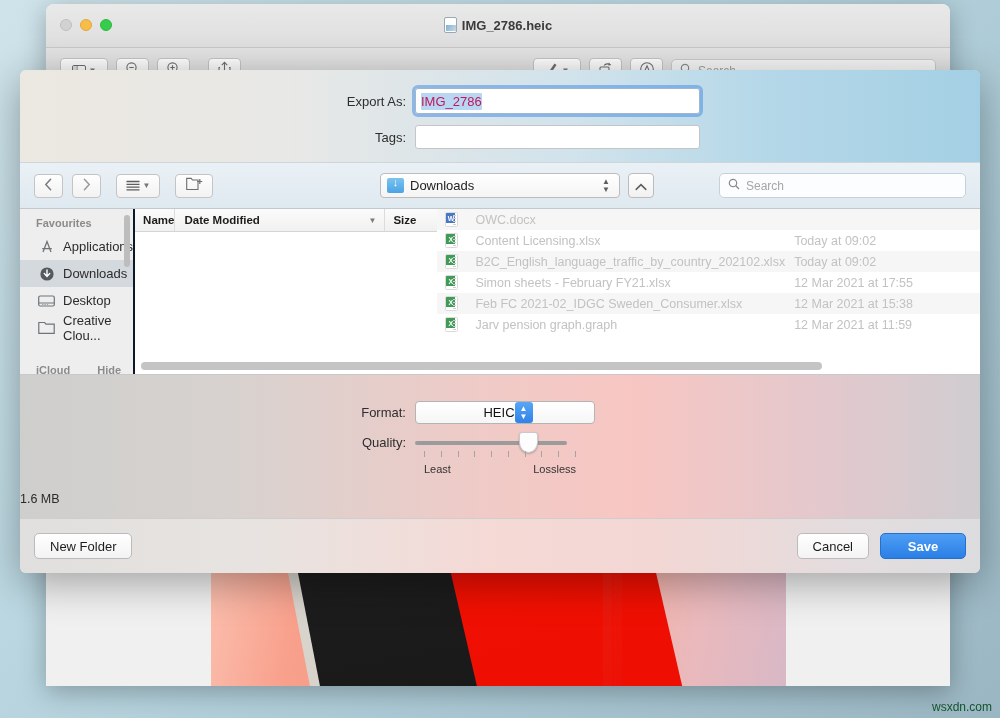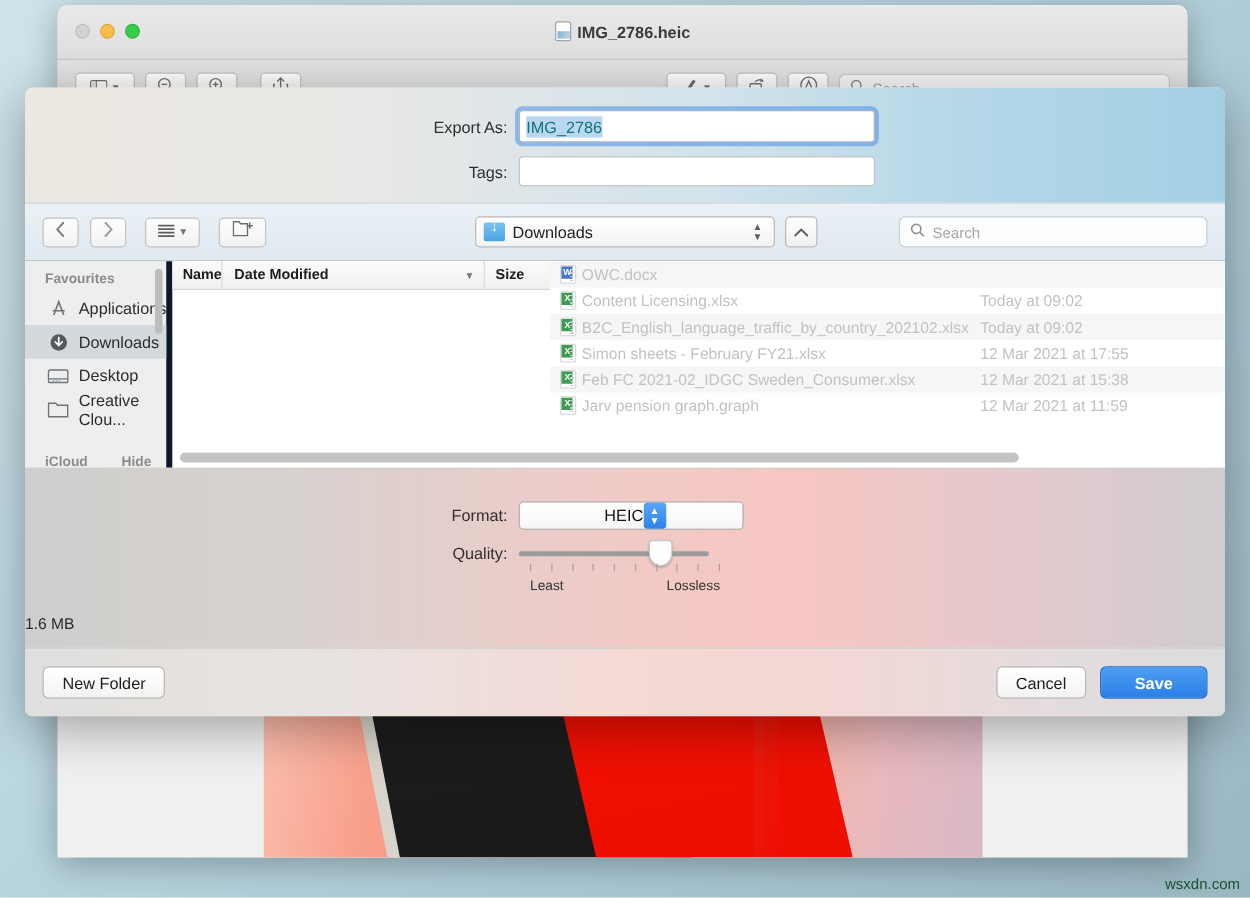--- a/index.html
+++ b/index.html
@@ -137,21 +137,21 @@
     font-size: 13px; color: #2e2e2e;
   }
   #export-as-input {
     width: 285px; height: 26px;
     background: #fff; border: 1px solid #9fb6cc; border-radius: 3px;
     outline: 3px solid rgba(74,144,226,.55);
     display: flex; align-items: center; padding: 0 5px;
     font-size: 13px; color: #111;
   }
   #export-as-input .sel {
-    background: #b9d6f2; color: #0f766e; border-radius: 1px; padding: 1px 0;
+    background: #b9d6f2; color: #be185d; border-radius: 1px; padding: 1px 0;
   }
   #tags-input {
     width: 285px; height: 24px;
     background: #fff; border: 1px solid #c5c5c5; border-radius: 3px;
   }
 
   #sheet-nav {
     height: 47px;
     background: linear-gradient(#eaf1f6, #dfe9f0);
     border-top: 1px solid #cfd6da; border-bottom: 1px solid #c2c8cc;
@@ -199,21 +199,21 @@
     font-size: 12px; color: #a6a6a6;
   }
 
   #sheet-body {
     height: 166px; display: flex;
     border-bottom: 1px solid #c9c9c9;
   }
   #sidebar {
     width: 175px;
     background: #eeeeee;
-    border-right: 5px solid #0f172a;
+    border-right: 2px solid #0f172a;
     padding-top: 8px; position: relative;
   }
   .side-header {
     font-size: 11px; color: #8b8b8b; font-weight: bold;
     padding: 0 0 4px 16px;
   }
   .side-item {
     height: 27px; display: flex; align-items: center; gap: 8px;
     padding-left: 18px; font-size: 13px; color: #2c2c2c;
   }
@@ -237,21 +237,21 @@
     background: linear-gradient(#fbfbfb, #f0f0f0);
     border-bottom: 1px solid #d5d5d5;
     font-size: 11.5px; color: #1c1c1c; font-weight: bold;
   }
   .col-name { flex: 1; padding-left: 8px; border-right: 1px solid #dcdcdc; height: 100%; display: flex; align-items: center; }
   .col-date { width: 210px; padding-left: 9px; border-right: 1px solid #dcdcdc; height: 100%; display: flex; align-items: center; justify-content: space-between; padding-right: 8px; }
   .col-size { width: 52px; padding-left: 8px; height: 100%; display: flex; align-items: center; }
   #rows { flex: 1; overflow: hidden; }
   .frow { height: 21px; display: flex; align-items: center; font-size: 12.5px; color: #c2c2c2; }
   .frow.alt { background: #f6f6f6; }
-  .frow .fname { flex: 1; padding-left: 8px; display: flex; align-items: center; gap: 4px; }
+  .frow .fname { flex: 1; padding-left: 8px; display: flex; align-items: center; gap: 17px; }
   .frow .fdate { width: 210px; padding-left: 9px; }
   .frow .fsize { width: 52px; }
   .docicon {
     width: 13px; height: 15px; border-radius: 1.5px; flex: none;
     background: #fff; border: 1px solid #dadada;
     position: relative; overflow: hidden;
   }
   .docicon .tag {
     position: absolute; left: 0; top: 0; width: 9px; height: 10px;
     display: flex; align-items: center; justify-content: center;

